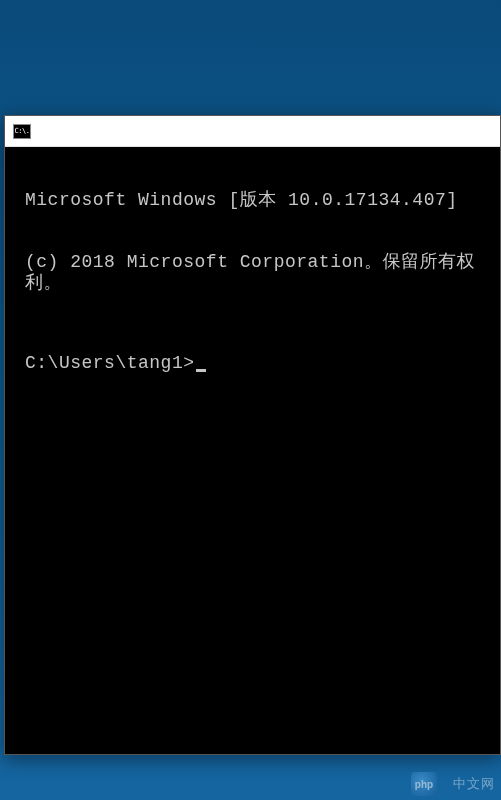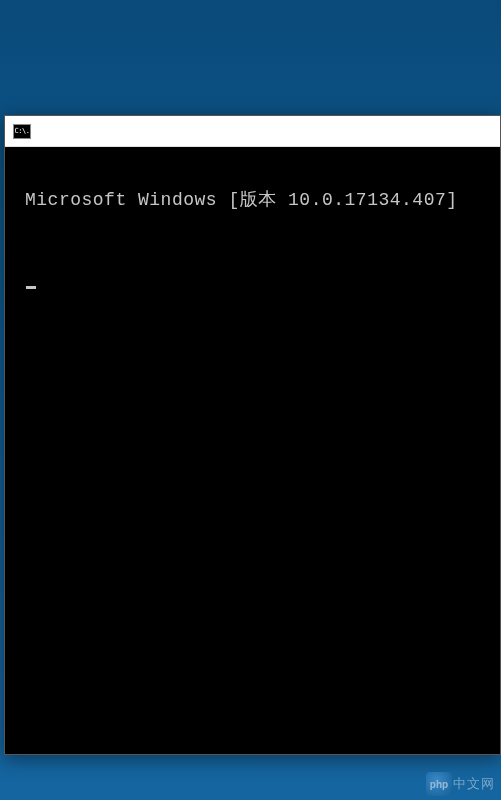--- a/index.html
+++ b/index.html
@@ -74,21 +74,21 @@
       background: #c6c6c6;
       margin-top: 16px;
       margin-left: 1px;
     }
     .watermark {
       position: absolute;
       right: 6px;
       bottom: 4px;
       display: flex;
       align-items: center;
-      gap: 1px;
+      gap: 16px;
       opacity: 0.55;
     }
     .watermark-badge {
       width: 26px;
       height: 24px;
       border-radius: 4px;
       background: radial-gradient(circle at 40% 35%, #5aa9e6 0%, #2d78b6 60%, #1a5a8f 100%);
       display: flex;
       align-items: center;
       justify-content: center;
@@ -106,21 +106,23 @@
 <body>
 
 <div class="window">
   <div class="titlebar">
     <div class="titlebar-icon">
       <span>C:\.</span>
     </div>
   </div>
   <div class="terminal">
     <span class="line">Microsoft Windows [版本 10.0.17134.407]</span>
+    <span class="line">(c) 2018 Microsoft Corporation。保留所有权利。</span>
     <div class="prompt-line">
+      <span>C:\Users\tang1&gt;</span>
       <span class="cursor"></span>
     </div>
   </div>
 </div>
 
 <div class="watermark">
   <div class="watermark-badge">php</div>
   <div class="watermark-text">中文网</div>
 </div>
 

